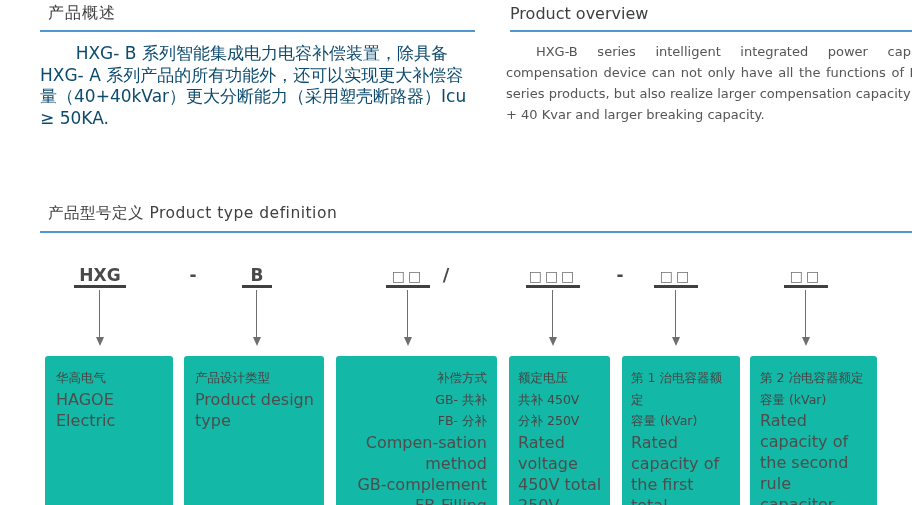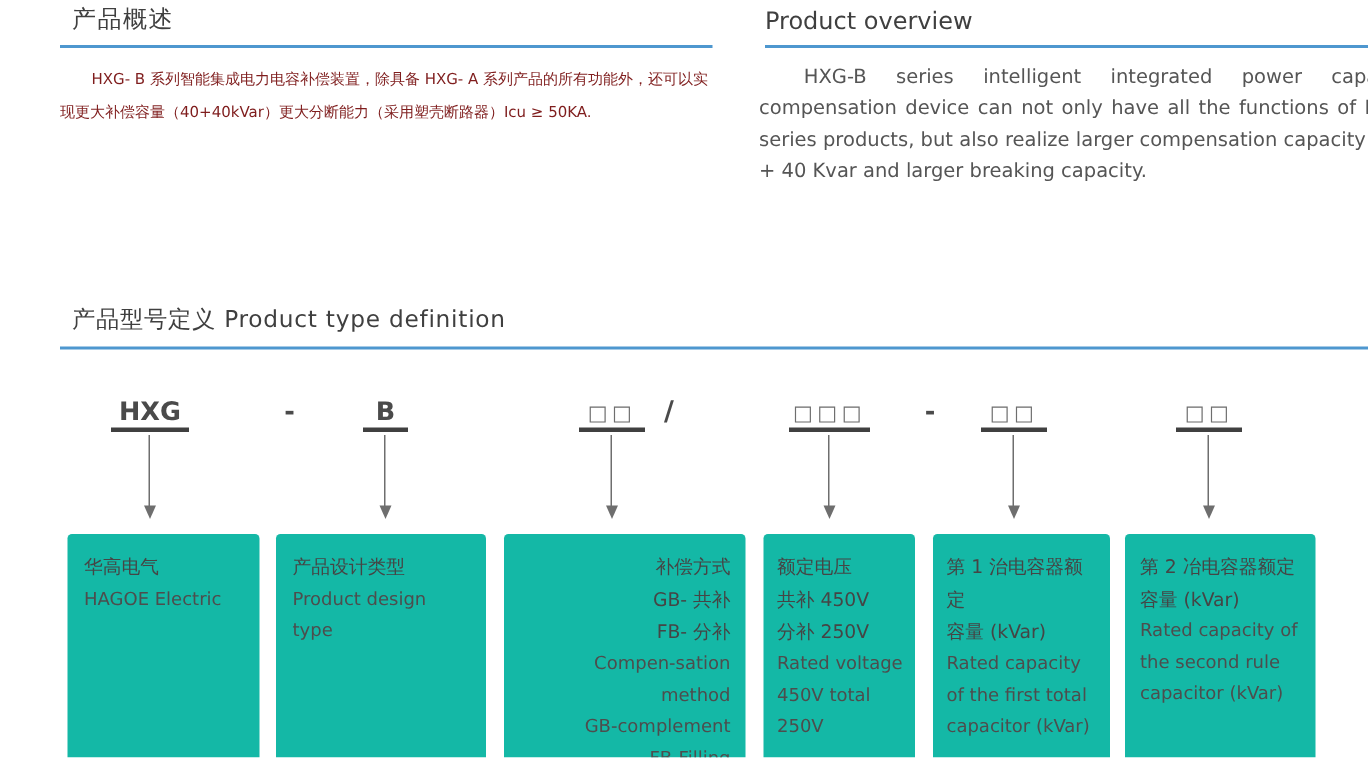--- a/index.html
+++ b/index.html
@@ -21,21 +21,21 @@
   .sec-title-en {
     position:absolute; left:470px; top:4px;
     font-size:16px; color:#3f3f3f;
   }
   .rule { position:absolute; height:2px; background:#4e97cf; }
   .rule-cn  { left:0;   top:30px;  width:435px; }
   .rule-en  { left:470px; top:30px; width:438px; }
   .rule-full{ left:0;   top:231px; width:908px; }
   .para-cn {
     position:absolute; left:0; top:43px; width:437px;
-    font-size:10px; line-height:21.5px; color:#7f1d1d;
+    font-size:17px; line-height:21.5px; color:#0c4a6e;
     text-indent:2.1em;
   }
   .para-en {
     position:absolute; left:466px; top:41px; width:442px;
     font-size:13px; line-height:21px; color:#555;
     text-indent:2.3em; text-align:justify;
   }
   
   .section-title {
     position:absolute; left:8px; top:203px;
@@ -74,21 +74,21 @@
   .arrow-4 { left:512px; }
   .arrow-5 { left:635px; }
   .arrow-6 { left:765px; }
   
   .dbox {
     position:absolute; top:356px; height:168px;
     background:#14b8a6; border-radius:3px;
     padding:11px 10px 0 11px;
     color:#4a4a4a;
   }
-  .dbox .line    { font-size:12px;   line-height:21px; color:#4d4d4d; }
+  .dbox .line    { font-size:16px;   line-height:21px; color:#4d4d4d; }
   .dbox .line.cn { font-size:12.5px; line-height:21.5px; color:#454545; }
   .dbox-1 { left:5px;   width:128px; }
   .dbox-2 { left:144px; width:140px; }
   .dbox-3 { left:296px; width:161px;text-align:right; }
   .dbox-4 { left:469px; width:101px; padding-left:9px; padding-right:6px; }
   .dbox-5 { left:582px; width:118px; padding-left:9px; padding-right:6px; }
   .dbox-6 { left:710px; width:127px; padding-left:10px; padding-right:7px; }
 </style>
 </head>
 <body>

